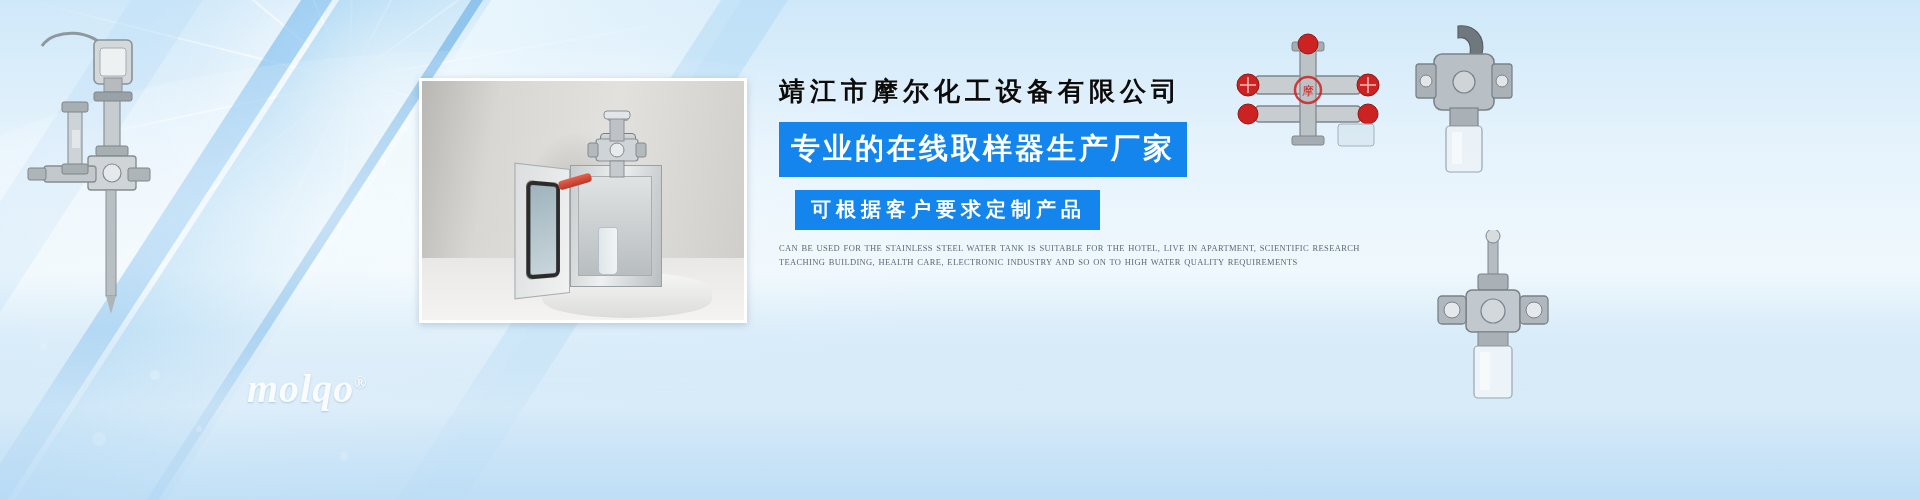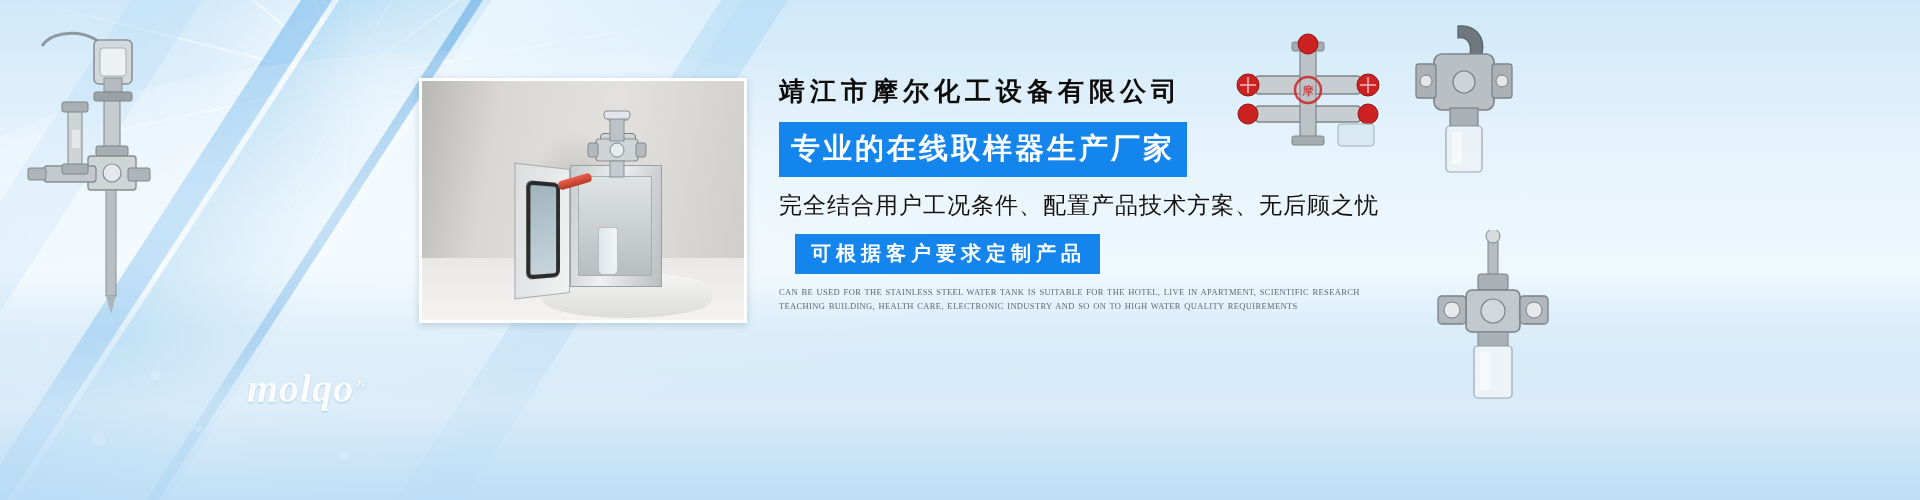--- a/index.html
+++ b/index.html
@@ -306,21 +306,20 @@
     <circle cx="114" cy="80" r="8" fill="#e5e9eb" stroke="#79818f" stroke-width="1"></circle>
     <rect x="58" y="102" width="30" height="14" fill="#a9b1b7" stroke="#7e868c" stroke-width="1"></rect>
     <rect x="54" y="116" width="38" height="52" rx="4" fill="rgba(238,244,248,0.9)" stroke="#9aa6ad" stroke-width="1.2"></rect>
     <rect x="60" y="122" width="10" height="38" fill="rgba(255,255,255,0.6)"></rect>
     <circle cx="73" cy="81" r="12" fill="#d2d8db" stroke="#79818f" stroke-width="1.2"></circle>
   </svg>
 
   <div class="textblock">
     <div class="company">靖江市摩尔化工设备有限公司</div>
     <div class="pillbar headline">专业的在线取样器生产厂家</div>
-    <div class="subline">完全结合用户工况条件、配置产品技术方案、无后顾之忧</div>
     <div class="pillbar custombar">可根据客户要求定制产品</div>
     <div class="english">CAN BE USED FOR THE STAINLESS STEEL WATER TANK IS SUITABLE FOR THE HOTEL, LIVE IN APARTMENT, SCIENTIFIC RESEARCH TEACHING BUILDING, HEALTH CARE, ELECTRONIC INDUSTRY AND SO ON TO HIGH WATER QUALITY REQUIREMENTS</div>
   </div>
 
   <div class="watermark">
     <span>molqo</span><sup>®</sup>
   </div>
 
 </div>
 

